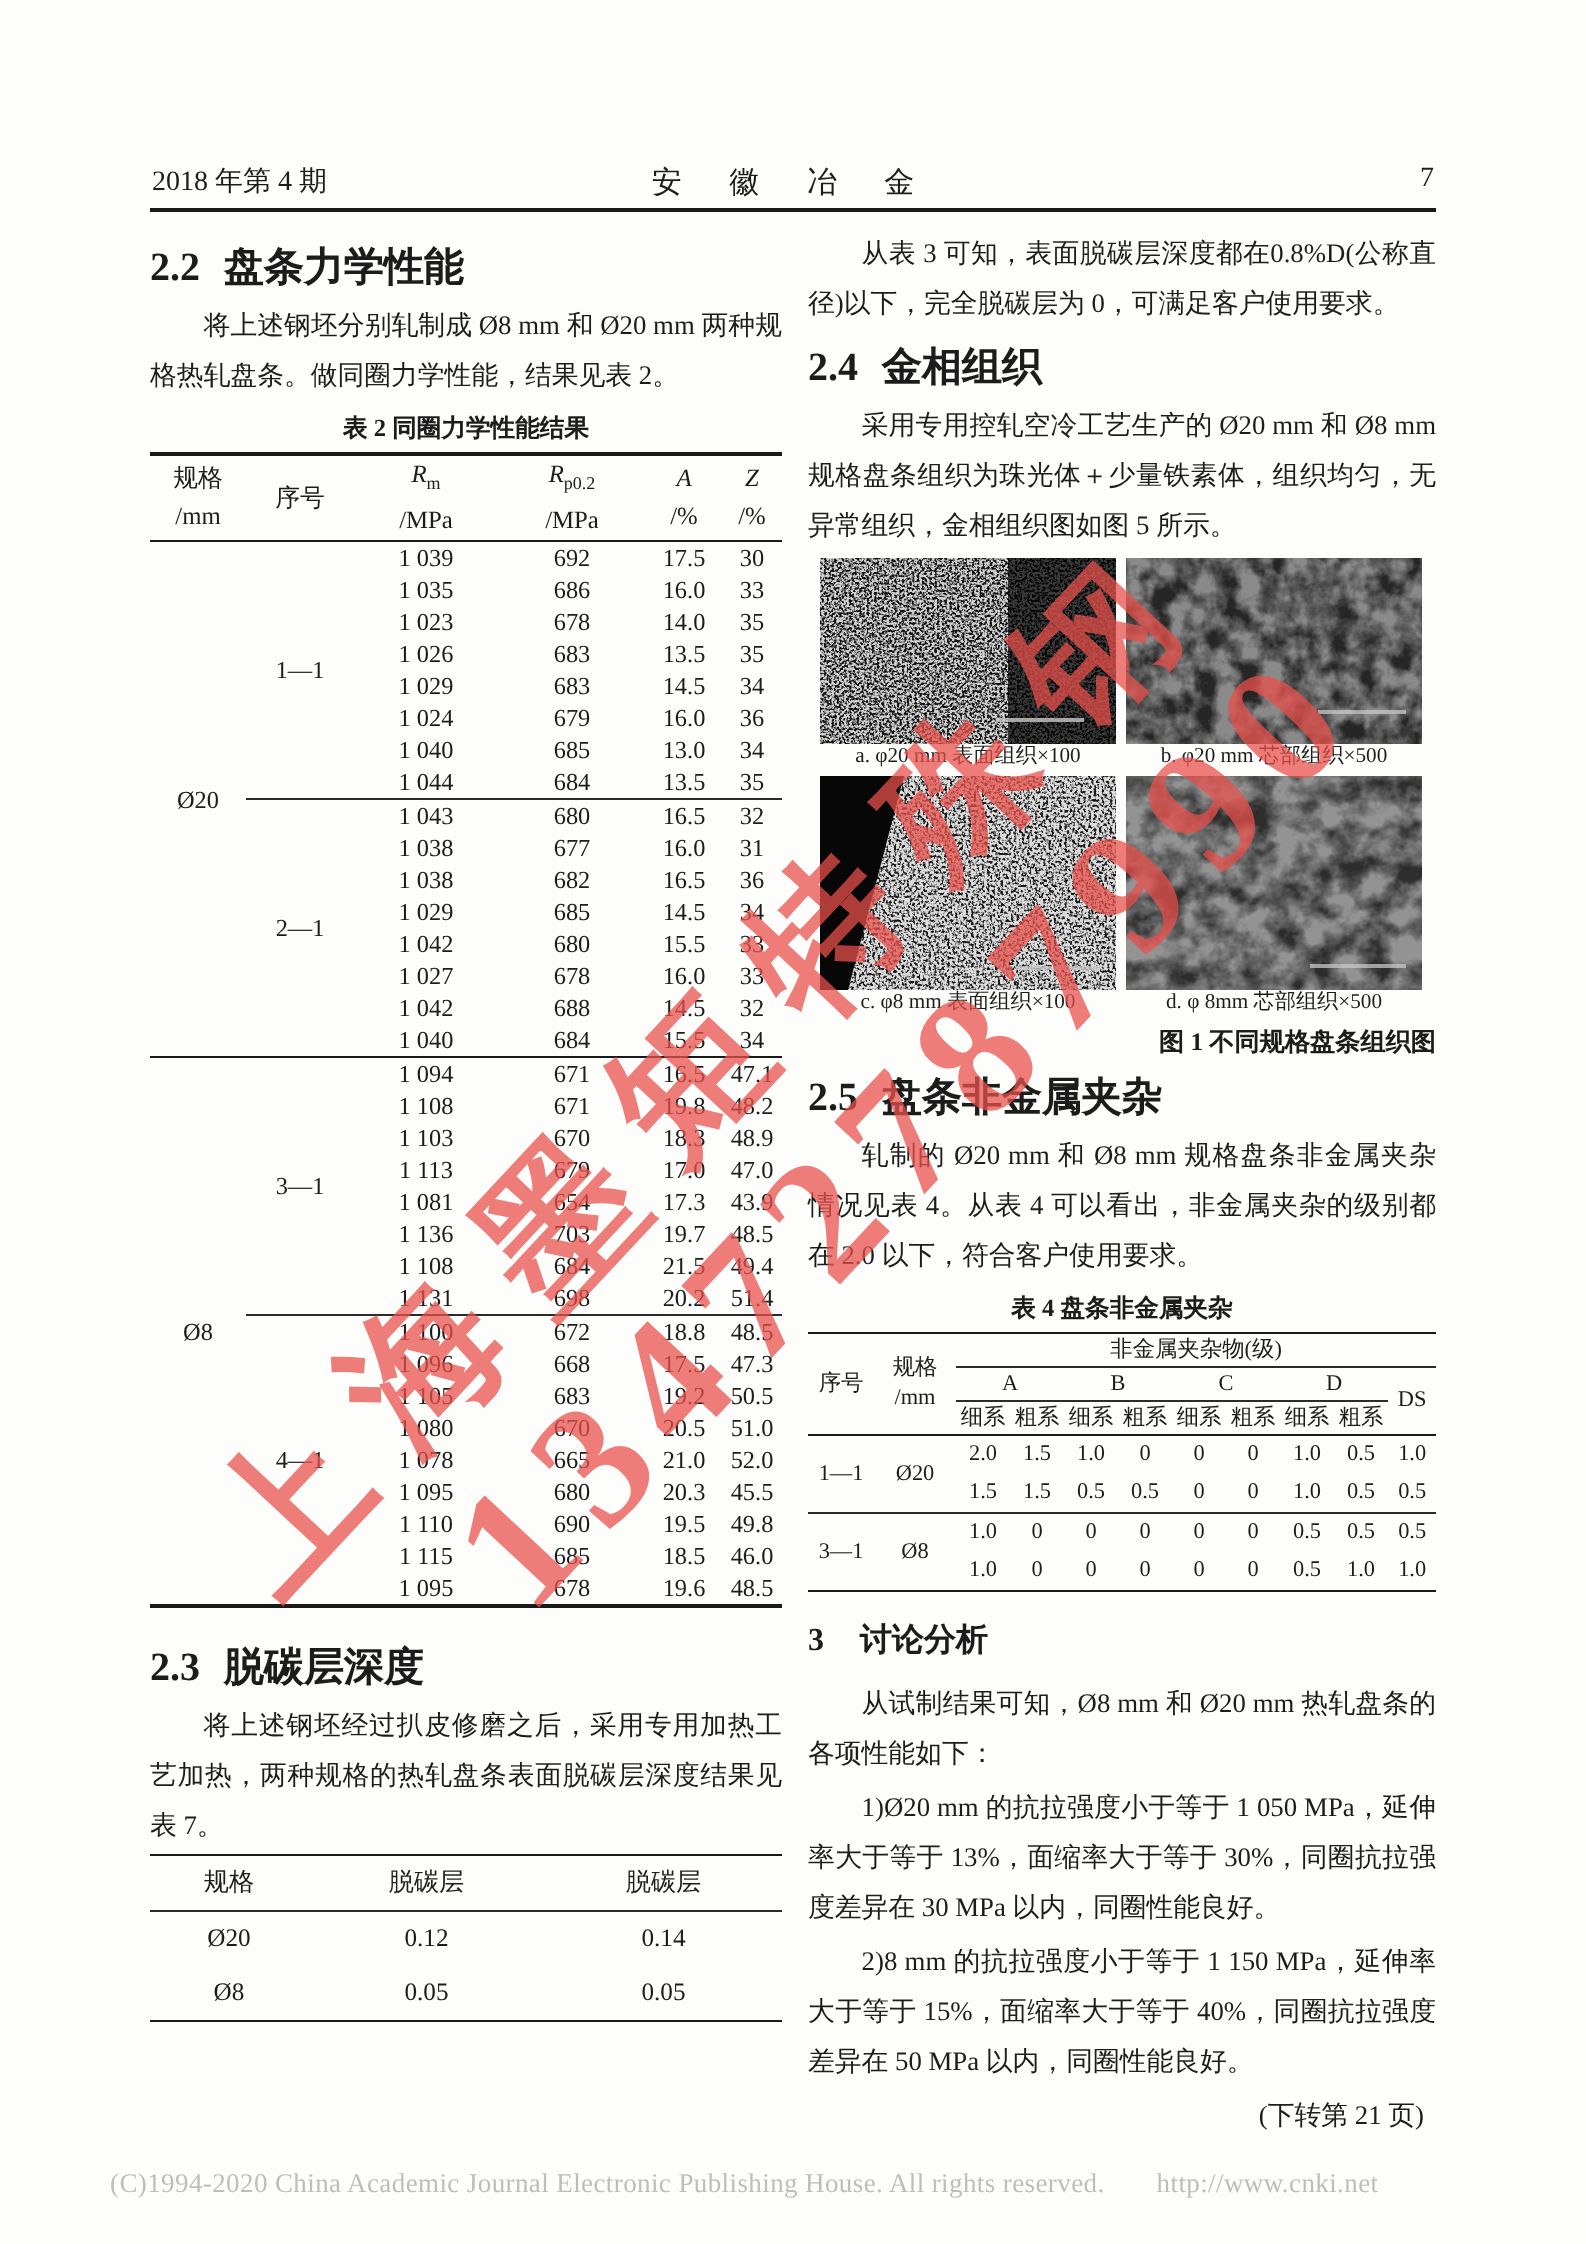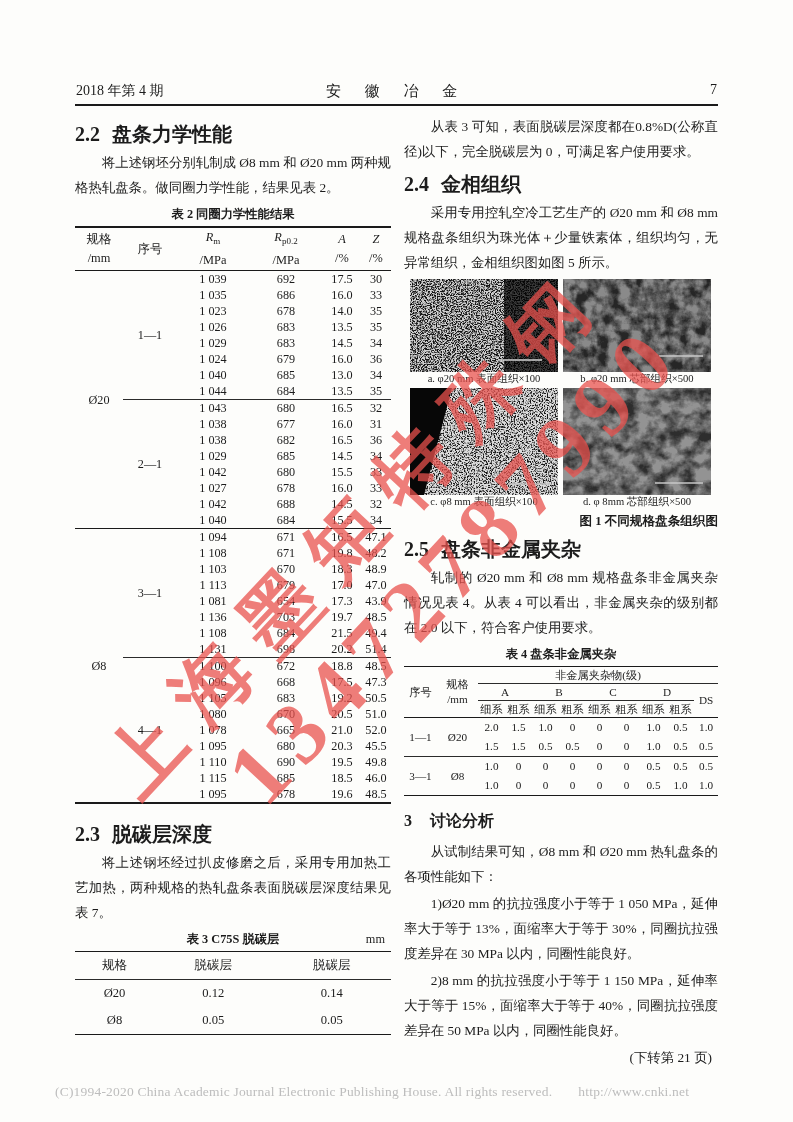--- a/index.html
+++ b/index.html
@@ -331,24 +331,20 @@
             <td>48.5</td>
           </tr>
       </tbody>
     </table>
 
     <div class="h2" style="margin-top:18px">
       <span class="no">2.3</span><span>脱碳层深度</span>
     </div>
     <p class="para">将上述钢坯经过扒皮修磨之后，采用专用加热工艺加热，两种规格的热轧盘条表面脱碳层深度结果见表 7。</p>
 
-    <div class="tcap">
-      <span>表 3  C75S 脱碳层</span>
-      <span class="unit">mm</span>
-    </div>
     <table class="t3">
       <thead>
         <tr>
           <th>规格</th>
           <th>脱碳层</th>
           <th>脱碳层</th>
         </tr>
       </thead>
       <tbody>
         <tr>

